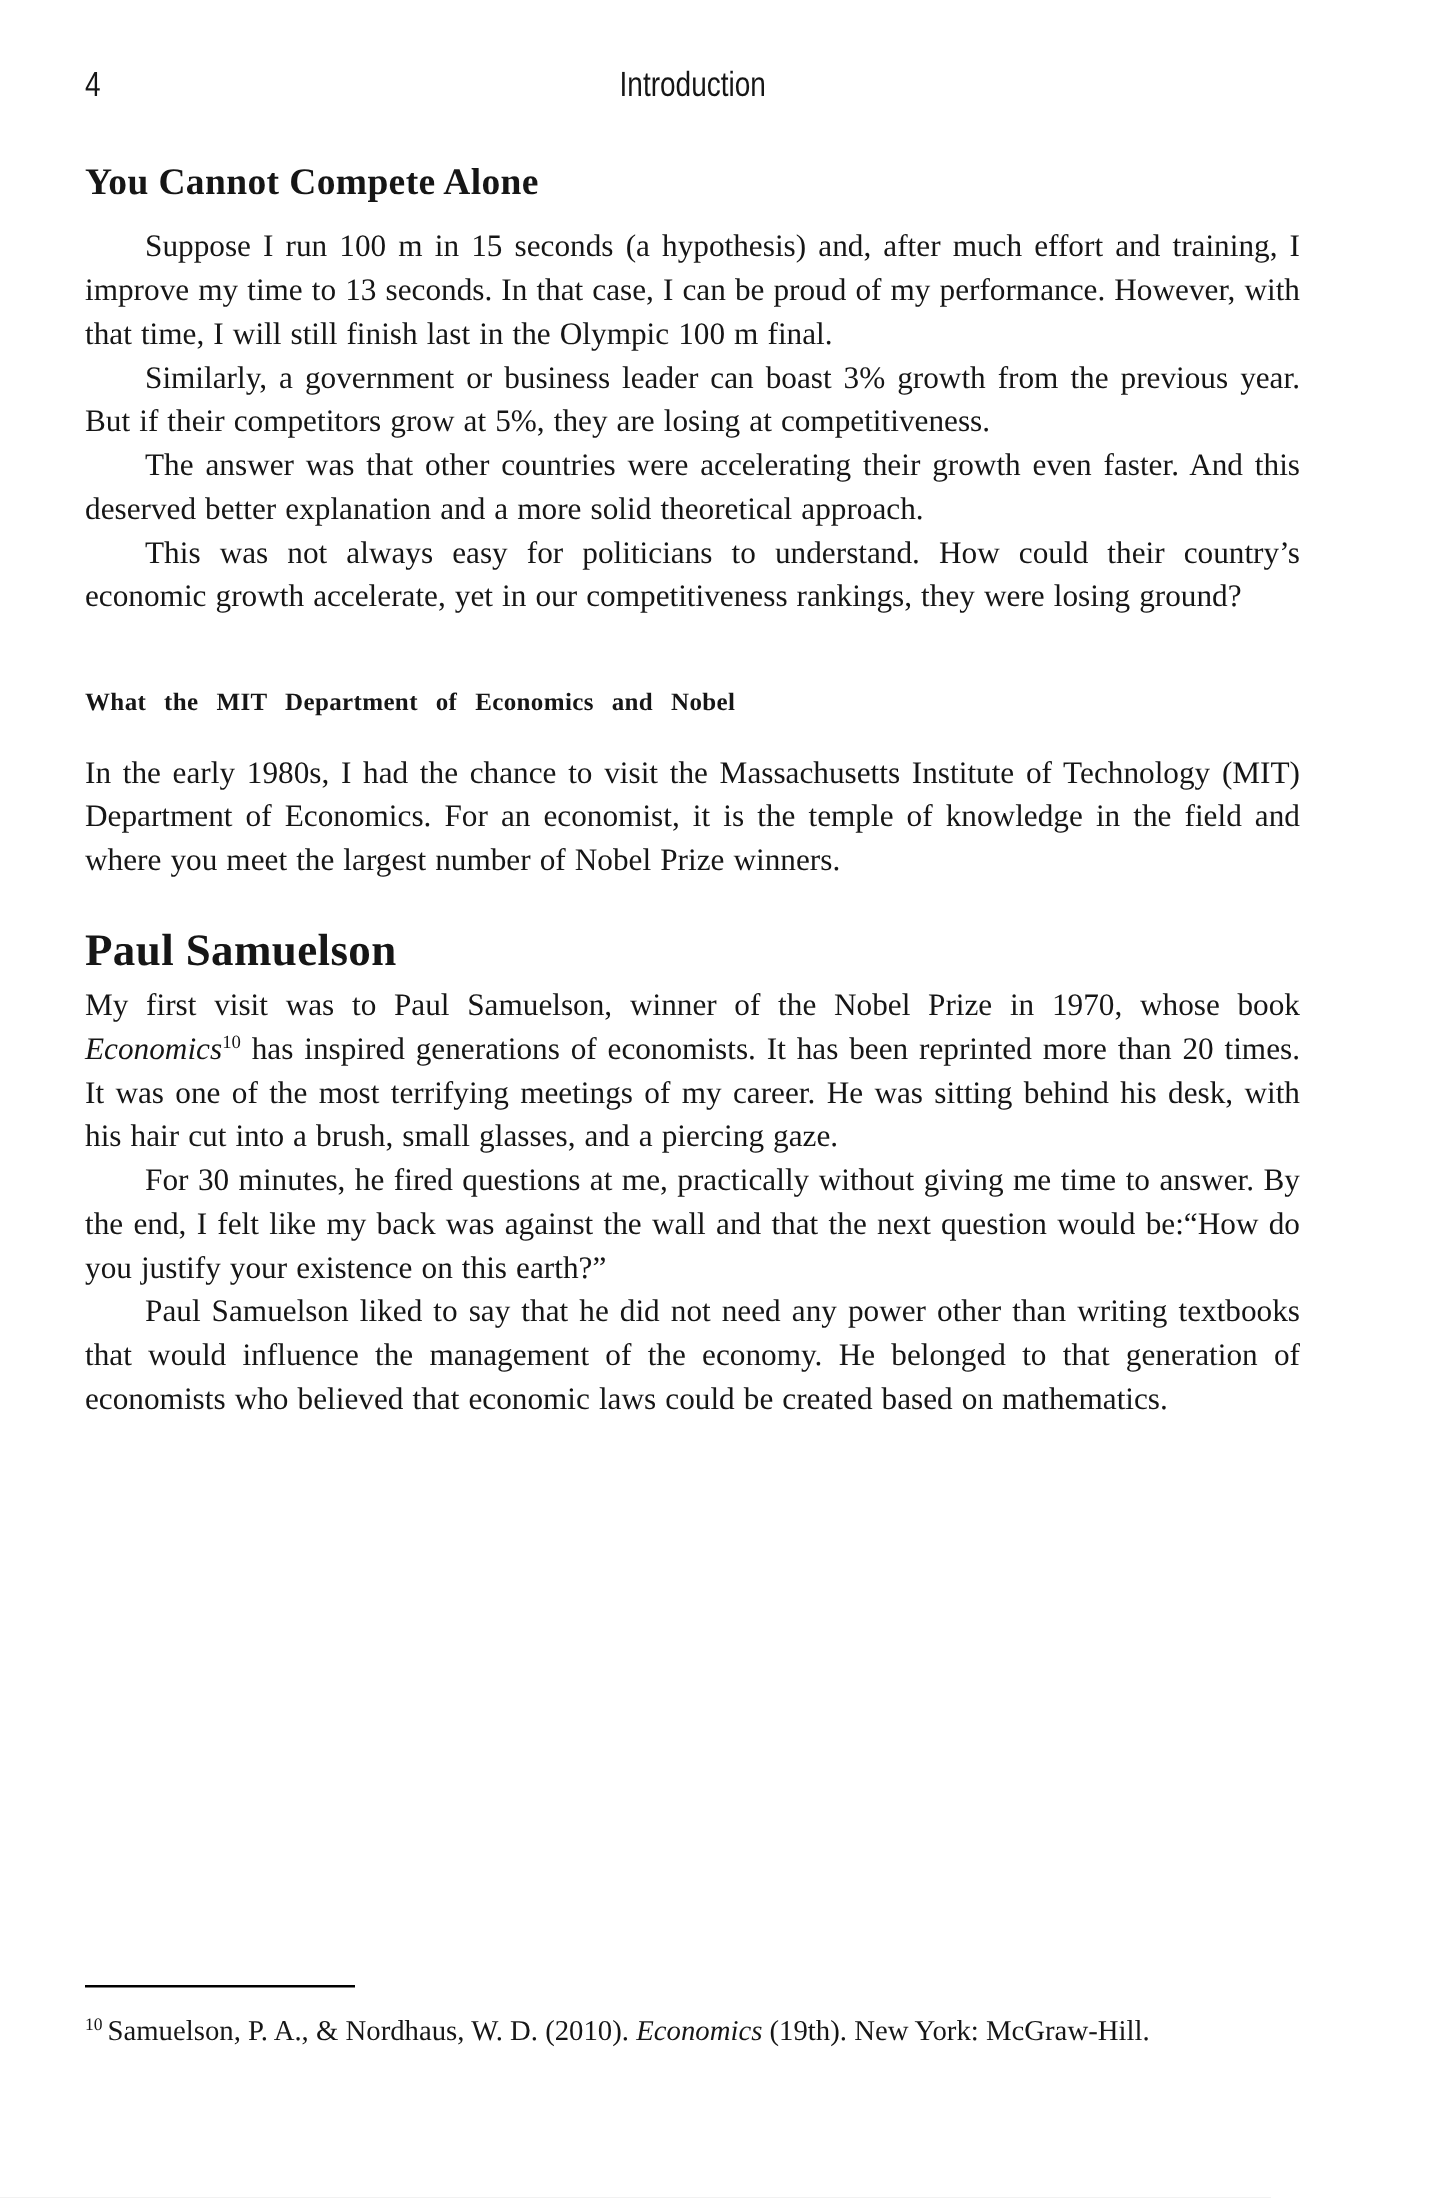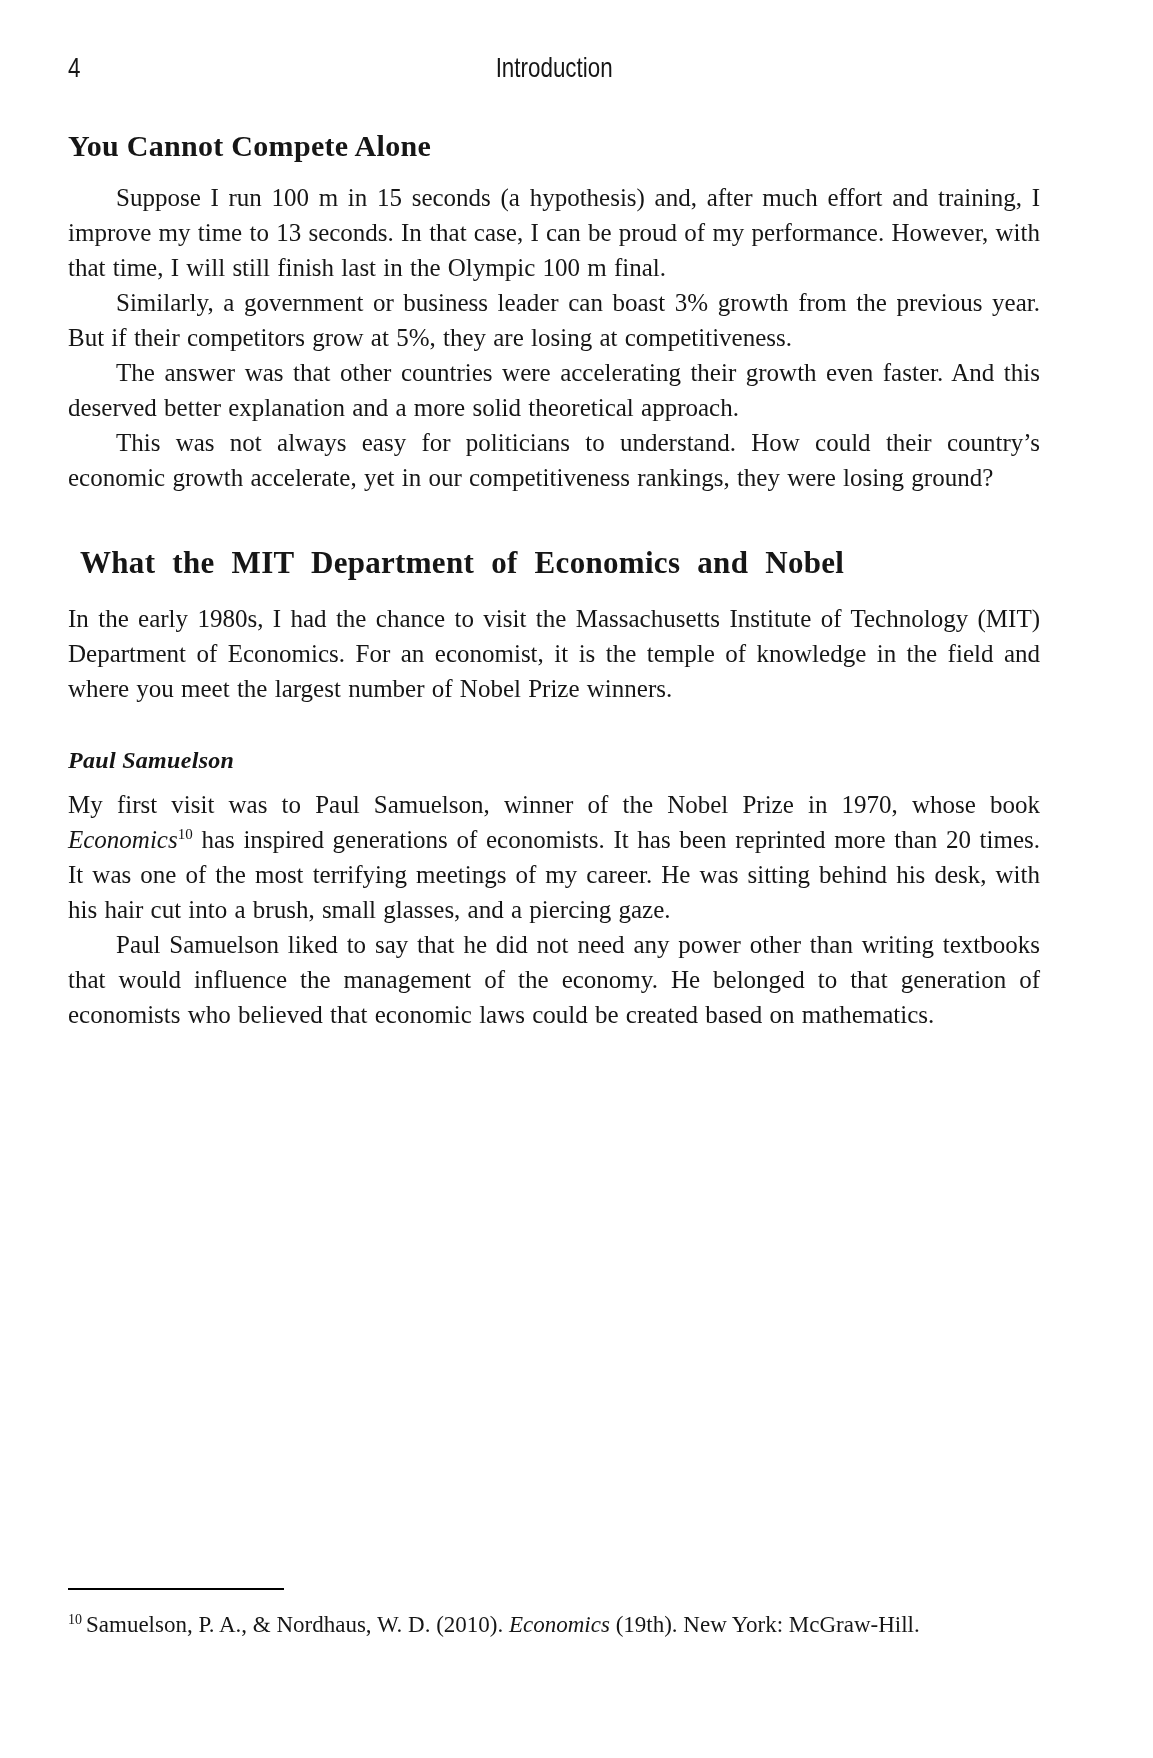--- a/index.html
+++ b/index.html
@@ -38,31 +38,30 @@
 
   
   .subheading-italic {
     font-size: 30px;
     font-weight: bold;
     letter-spacing: 0.3px;
     margin: 44px 0 16px 0;
     line-height: 36px;
   }
   .chapter-heading {
-    font-size: 31px;
+    font-size: 20px;
     font-weight: bold;
     line-height: 43px;
     word-spacing: 9px;
     letter-spacing: 0.3px;
-    margin: 46px 0 17px 12px;
+    margin: 46px 0 17px 0;
   }
   .subheading-paul {
-    font-size: 24px;
+    font-size: 36px;
     font-weight: bold;
-    font-style: italic;
     letter-spacing: 0.3px;
     margin: 36px 0 9px 0;
     line-height: 36px;
   }
 
   
   .body-para {
     font-size: 25px;
     line-height: 35px;
     text-align: justify;
@@ -121,20 +120,21 @@
   </section>
 
   <section>
     <h1 class="chapter-heading"><span>What the MIT Department of Economics and Nobel</span><br></h1>
     <p class="body-para">In the early 1980s, I had the chance to visit the Massachusetts Institute of Technology (MIT) Department of Economics. For an economist, it is the temple of knowledge in the field and where you meet the largest number of Nobel Prize winners.</p>
   </section>
 
   <section>
     <h2 class="subheading-paul">Paul Samuelson</h2>
     <p class="body-para"><span>My first visit was to Paul Samuelson, winner of the Nobel Prize in 1970, whose book </span><i class="book-title">Economics</i><sup class="fn-ref">10</sup><span> has inspired generations of economists. It has been reprinted more than 20 times. It was one of the most terrifying meetings of my career. He was sitting behind his desk, with his hair cut into a brush, small glasses, and a piercing gaze.</span></p>
+    <p class="body-para indent">For 30 minutes, he fired questions at me, practically without giving me time to answer. By the end, I felt like my back was against the wall and that the next question would be:“How do you justify your existence on this earth?”</p>
     <p class="body-para indent">Paul Samuelson liked to say that he did not need any power other than writing textbooks that would influence the management of the economy. He belonged to that generation of economists who believed that economic laws could be created based on mathematics.</p>
   </section>
 
   <footer class="footnote-area">
     <div class="footnote-rule"></div>
     <p class="footnote-text"><sup class="fn-marker">10</sup><span>Samuelson, P. A., &amp; Nordhaus, W. D. (2010). </span><i class="book-title">Economics</i><span> (19th). New York: McGraw-Hill.</span></p>
   </footer>
 
 </div>
 

